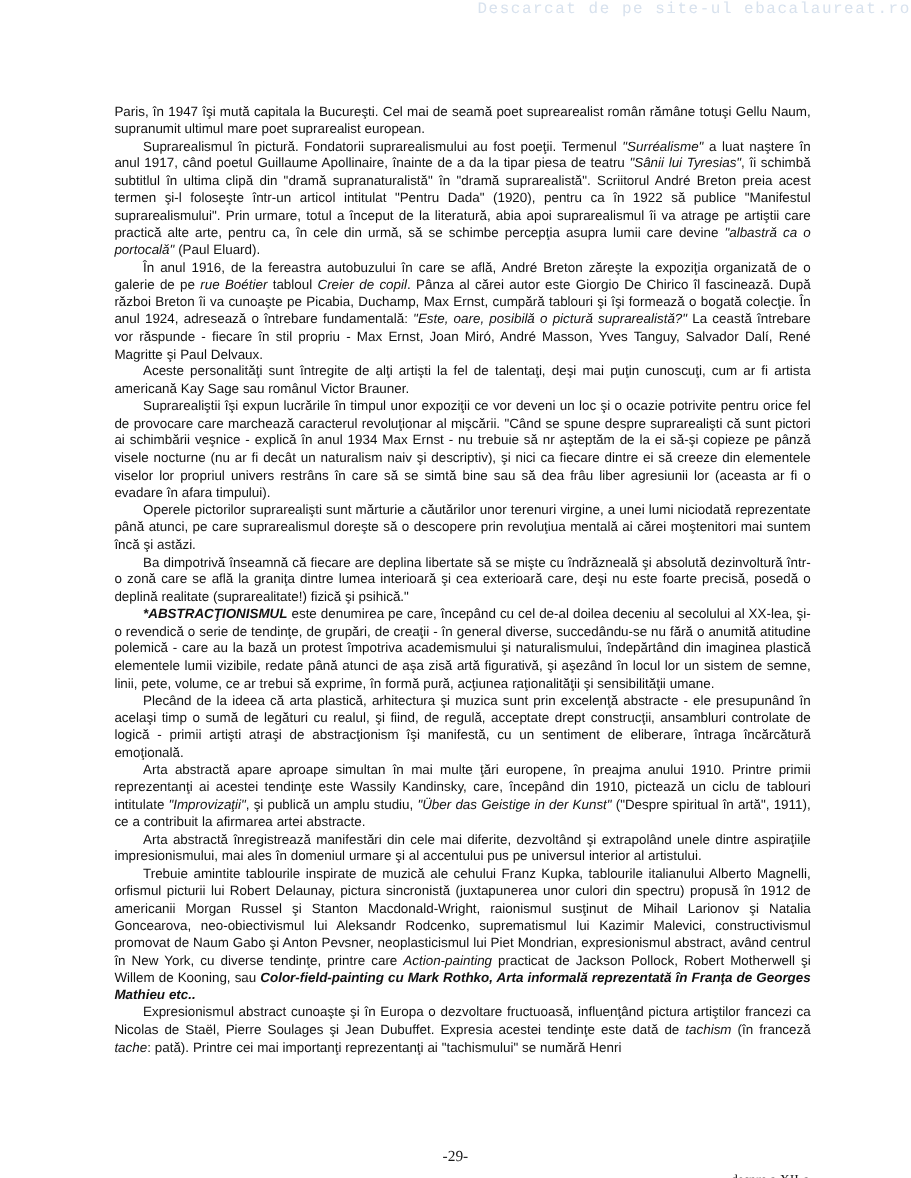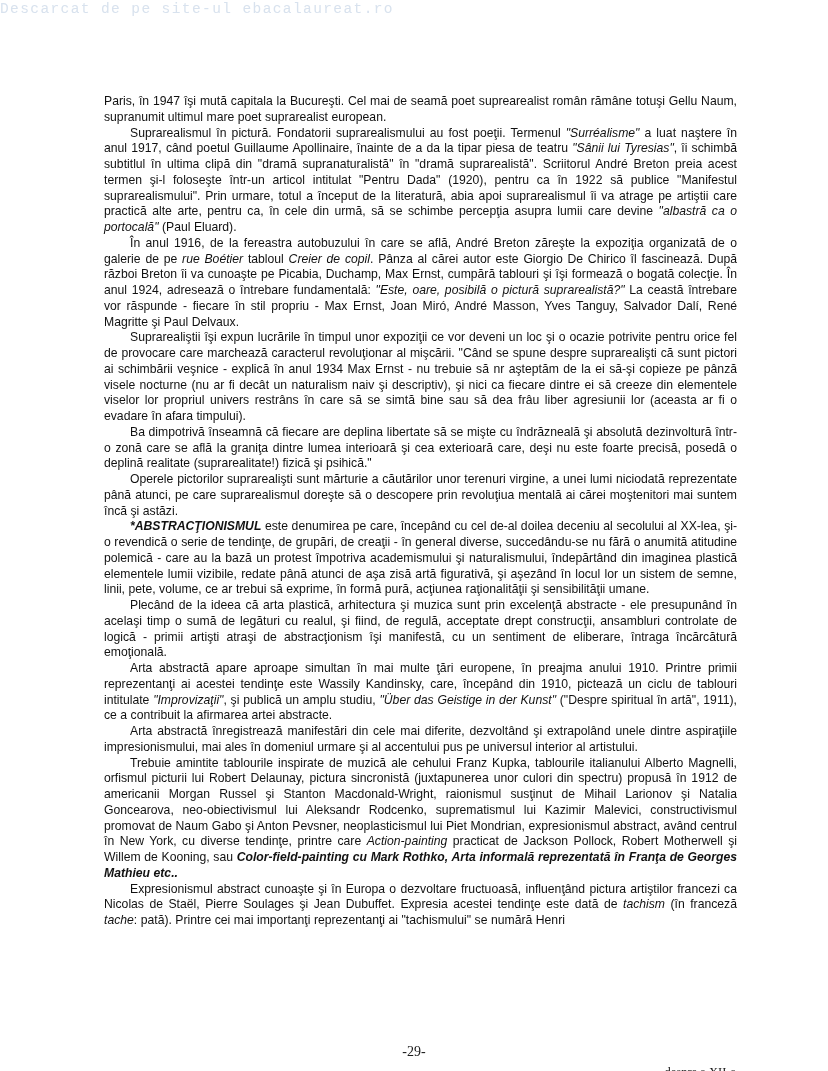--- a/index.html
+++ b/index.html
@@ -26,21 +26,21 @@
     height: 1071px;
     background: #ffffff;
   }
 
   
   .watermark {
     position: absolute;
     left: 0;
     top: 1px;
     width: 828px;
-    text-align: left;
+    text-align: right;
     font-family: "Liberation Mono", "DejaVu Sans Mono", monospace;
     font-size: 14.5px;
     letter-spacing: 1.4px;
     color: #d8e2ee;
     white-space: nowrap;
     user-select: none;
     pointer-events: none;
   }
 
   
@@ -103,23 +103,24 @@
 <body>
 
 <div class="page">
 
   <div class="watermark">Descarcat de pe site-ul ebacalaureat.ro</div>
 
   <div class="content">
       <p class="para noindent"><span>Paris, în 1947 îşi mută capitala la Bucureşti. Cel mai de seamă poet suprearealist român rămâne totuşi Gellu Naum, supranumit ultimul mare poet suprarealist european.</span></p>
       <p class="para"><span>Suprarealismul în pictură. Fondatorii suprarealismului au fost poeţii. Termenul </span><span class="it">"Surréalisme"</span><span> a luat naştere în anul 1917, când poetul Guillaume Apollinaire, înainte de a da la tipar piesa de teatru </span><span class="it">"Sânii lui Tyresias"</span><span>, îi schimbă subtitlul în ultima clipă din "dramă supranaturalistă" în "dramă suprarealistă". Scriitorul André Breton preia acest termen şi-l foloseşte într-un articol intitulat "Pentru Dada" (1920), pentru ca în 1922 să publice "Manifestul suprarealismului". Prin urmare, totul a început de la literatură, abia apoi suprarealismul îi va atrage pe artiştii care practică alte arte, pentru ca, în cele din urmă, să se schimbe percepţia asupra lumii care devine </span><span class="it">"albastră ca o portocală"</span><span> (Paul Eluard).</span></p>
       <p class="para"><span>În anul 1916, de la fereastra autobuzului în care se află, André Breton zăreşte la expoziţia organizată de o galerie de pe </span><span class="it">rue Boétier</span><span> tabloul </span><span class="it">Creier de copil</span><span>. Pânza al cărei autor este Giorgio De Chirico îl fascinează. După război Breton îi va cunoaşte pe Picabia, Duchamp, Max Ernst, cumpără tablouri şi îşi formează o bogată colecţie. În anul 1924, adresează o întrebare fundamentală: </span><span class="it">"Este, oare, posibilă o pictură suprarealistă?"</span><span> La ceastă întrebare vor răspunde - fiecare în stil propriu - Max Ernst, Joan Miró, André Masson, Yves Tanguy, Salvador Dalí, René Magritte şi Paul Delvaux.</span></p>
+      <p class="para"><span>Aceste personalităţi sunt întregite de alţi artişti la fel de talentaţi, deşi mai puţin cunoscuţi, cum ar fi artista americană Kay Sage sau românul Victor Brauner.</span></p>
       <p class="para"><span>Suprarealiştii îşi expun lucrările în timpul unor expoziţii ce vor deveni un loc şi o ocazie potrivite pentru orice fel de provocare care marchează caracterul revoluţionar al mişcării. "Când se spune despre suprarealişti că sunt pictori ai schimbării veşnice - explică în anul 1934 Max Ernst - nu trebuie să nr aşteptăm de la ei să-şi copieze pe pânză visele nocturne (nu ar fi decât un naturalism naiv şi descriptiv), şi nici ca fiecare dintre ei să creeze din elementele viselor lor propriul univers restrâns în care să se simtă bine sau să dea frâu liber agresiunii lor (aceasta ar fi o evadare în afara timpului).</span></p>
+      <p class="para"><span>Operele pictorilor suprarealişti sunt mărturie a căutărilor unor terenuri virgine, a unei lumi niciodată reprezentate până atunci, pe care suprarealismul doreşte să o descopere prin revoluţiua mentală ai cărei moştenitori mai suntem încă şi astăzi.</span></p>
       <p class="para"><span>Ba dimpotrivă înseamnă că fiecare are deplina libertate să se mişte cu îndrăzneală şi absolută dezinvoltură într-o zonă care se află la graniţa dintre lumea interioară şi cea exterioară care, deşi nu este foarte precisă, posedă o deplină realitate (suprarealitate!) fizică şi psihică."</span></p>
-      <p class="para"><span>Operele pictorilor suprarealişti sunt mărturie a căutărilor unor terenuri virgine, a unei lumi niciodată reprezentate până atunci, pe care suprarealismul doreşte să o descopere prin revoluţiua mentală ai cărei moştenitori mai suntem încă şi astăzi.</span></p>
       <p class="para"><span class="bd">*ABSTRACŢIONISMUL</span><span> este denumirea pe care, începând cu cel de-al doilea deceniu al secolului al XX-lea, şi-o revendică o serie de tendinţe, de grupări, de creaţii - în general diverse, succedându-se nu fără o anumită atitudine polemică - care au la bază un protest împotriva academismului şi naturalismului, îndepărtând din imaginea plastică elementele lumii vizibile, redate până atunci de aşa zisă artă figurativă, şi aşezând în locul lor un sistem de semne, linii, pete, volume, ce ar trebui să exprime, în formă pură, acţiunea raţionalităţii şi sensibilităţii umane.</span></p>
       <p class="para"><span>Plecând de la ideea că arta plastică, arhitectura şi muzica sunt prin excelenţă abstracte - ele presupunând în acelaşi timp o sumă de legături cu realul, şi fiind, de regulă, acceptate drept construcţii, ansambluri controlate de logică - primii artişti atraşi de abstracţionism îşi manifestă, cu un sentiment de eliberare, întraga încărcătură emoţională.</span></p>
       <p class="para"><span>Arta abstractă apare aproape simultan în mai multe ţări europene, în preajma anului 1910. Printre primii reprezentanţi ai acestei tendinţe este Wassily Kandinsky, care, începând din 1910, pictează un ciclu de tablouri intitulate </span><span class="it">"Improvizaţii"</span><span>, şi publică un amplu studiu, </span><span class="it">"Über das Geistige in der Kunst"</span><span> ("Despre spiritual în artă", 1911), ce a contribuit la afirmarea artei abstracte.</span></p>
       <p class="para"><span>Arta abstractă înregistrează manifestări din cele mai diferite, dezvoltând şi extrapolând unele dintre aspiraţiile impresionismului, mai ales în domeniul urmare şi al accentului pus pe universul interior al artistului.</span></p>
       <p class="para"><span>Trebuie amintite tablourile inspirate de muzică ale cehului Franz Kupka, tablourile italianului Alberto Magnelli, orfismul picturii lui Robert Delaunay, pictura sincronistă (juxtapunerea unor culori din spectru) propusă în 1912 de americanii Morgan Russel şi Stanton Macdonald-Wright, raionismul susţinut de Mihail Larionov şi Natalia Goncearova, neo-obiectivismul lui Aleksandr Rodcenko, suprematismul lui Kazimir Malevici, constructivismul promovat de Naum Gabo şi Anton Pevsner, neoplasticismul lui Piet Mondrian, expresionismul abstract, având centrul în New York, cu diverse tendinţe, printre care </span><span class="it">Action-painting</span><span> practicat de Jackson Pollock, Robert Motherwell şi Willem de Kooning, sau </span><span class="bdi">Color-field-painting cu Mark Rothko, Arta informală reprezentată în Franţa de Georges Mathieu etc..</span></p>
       <p class="para"><span>Expresionismul abstract cunoaşte şi în Europa o dezvoltare fructuoasă, influenţând pictura artiştilor francezi ca Nicolas de Staël, Pierre Soulages şi Jean Dubuffet. Expresia acestei tendinţe este dată de </span><span class="it">tachism</span><span> (în franceză </span><span class="it">tache</span><span>: pată). Printre cei mai importanţi reprezentanţi ai "tachismului" se numără Henri</span></p>
     </div>
 
   <div class="footer">
     <div class="page-number">-29-</div>

